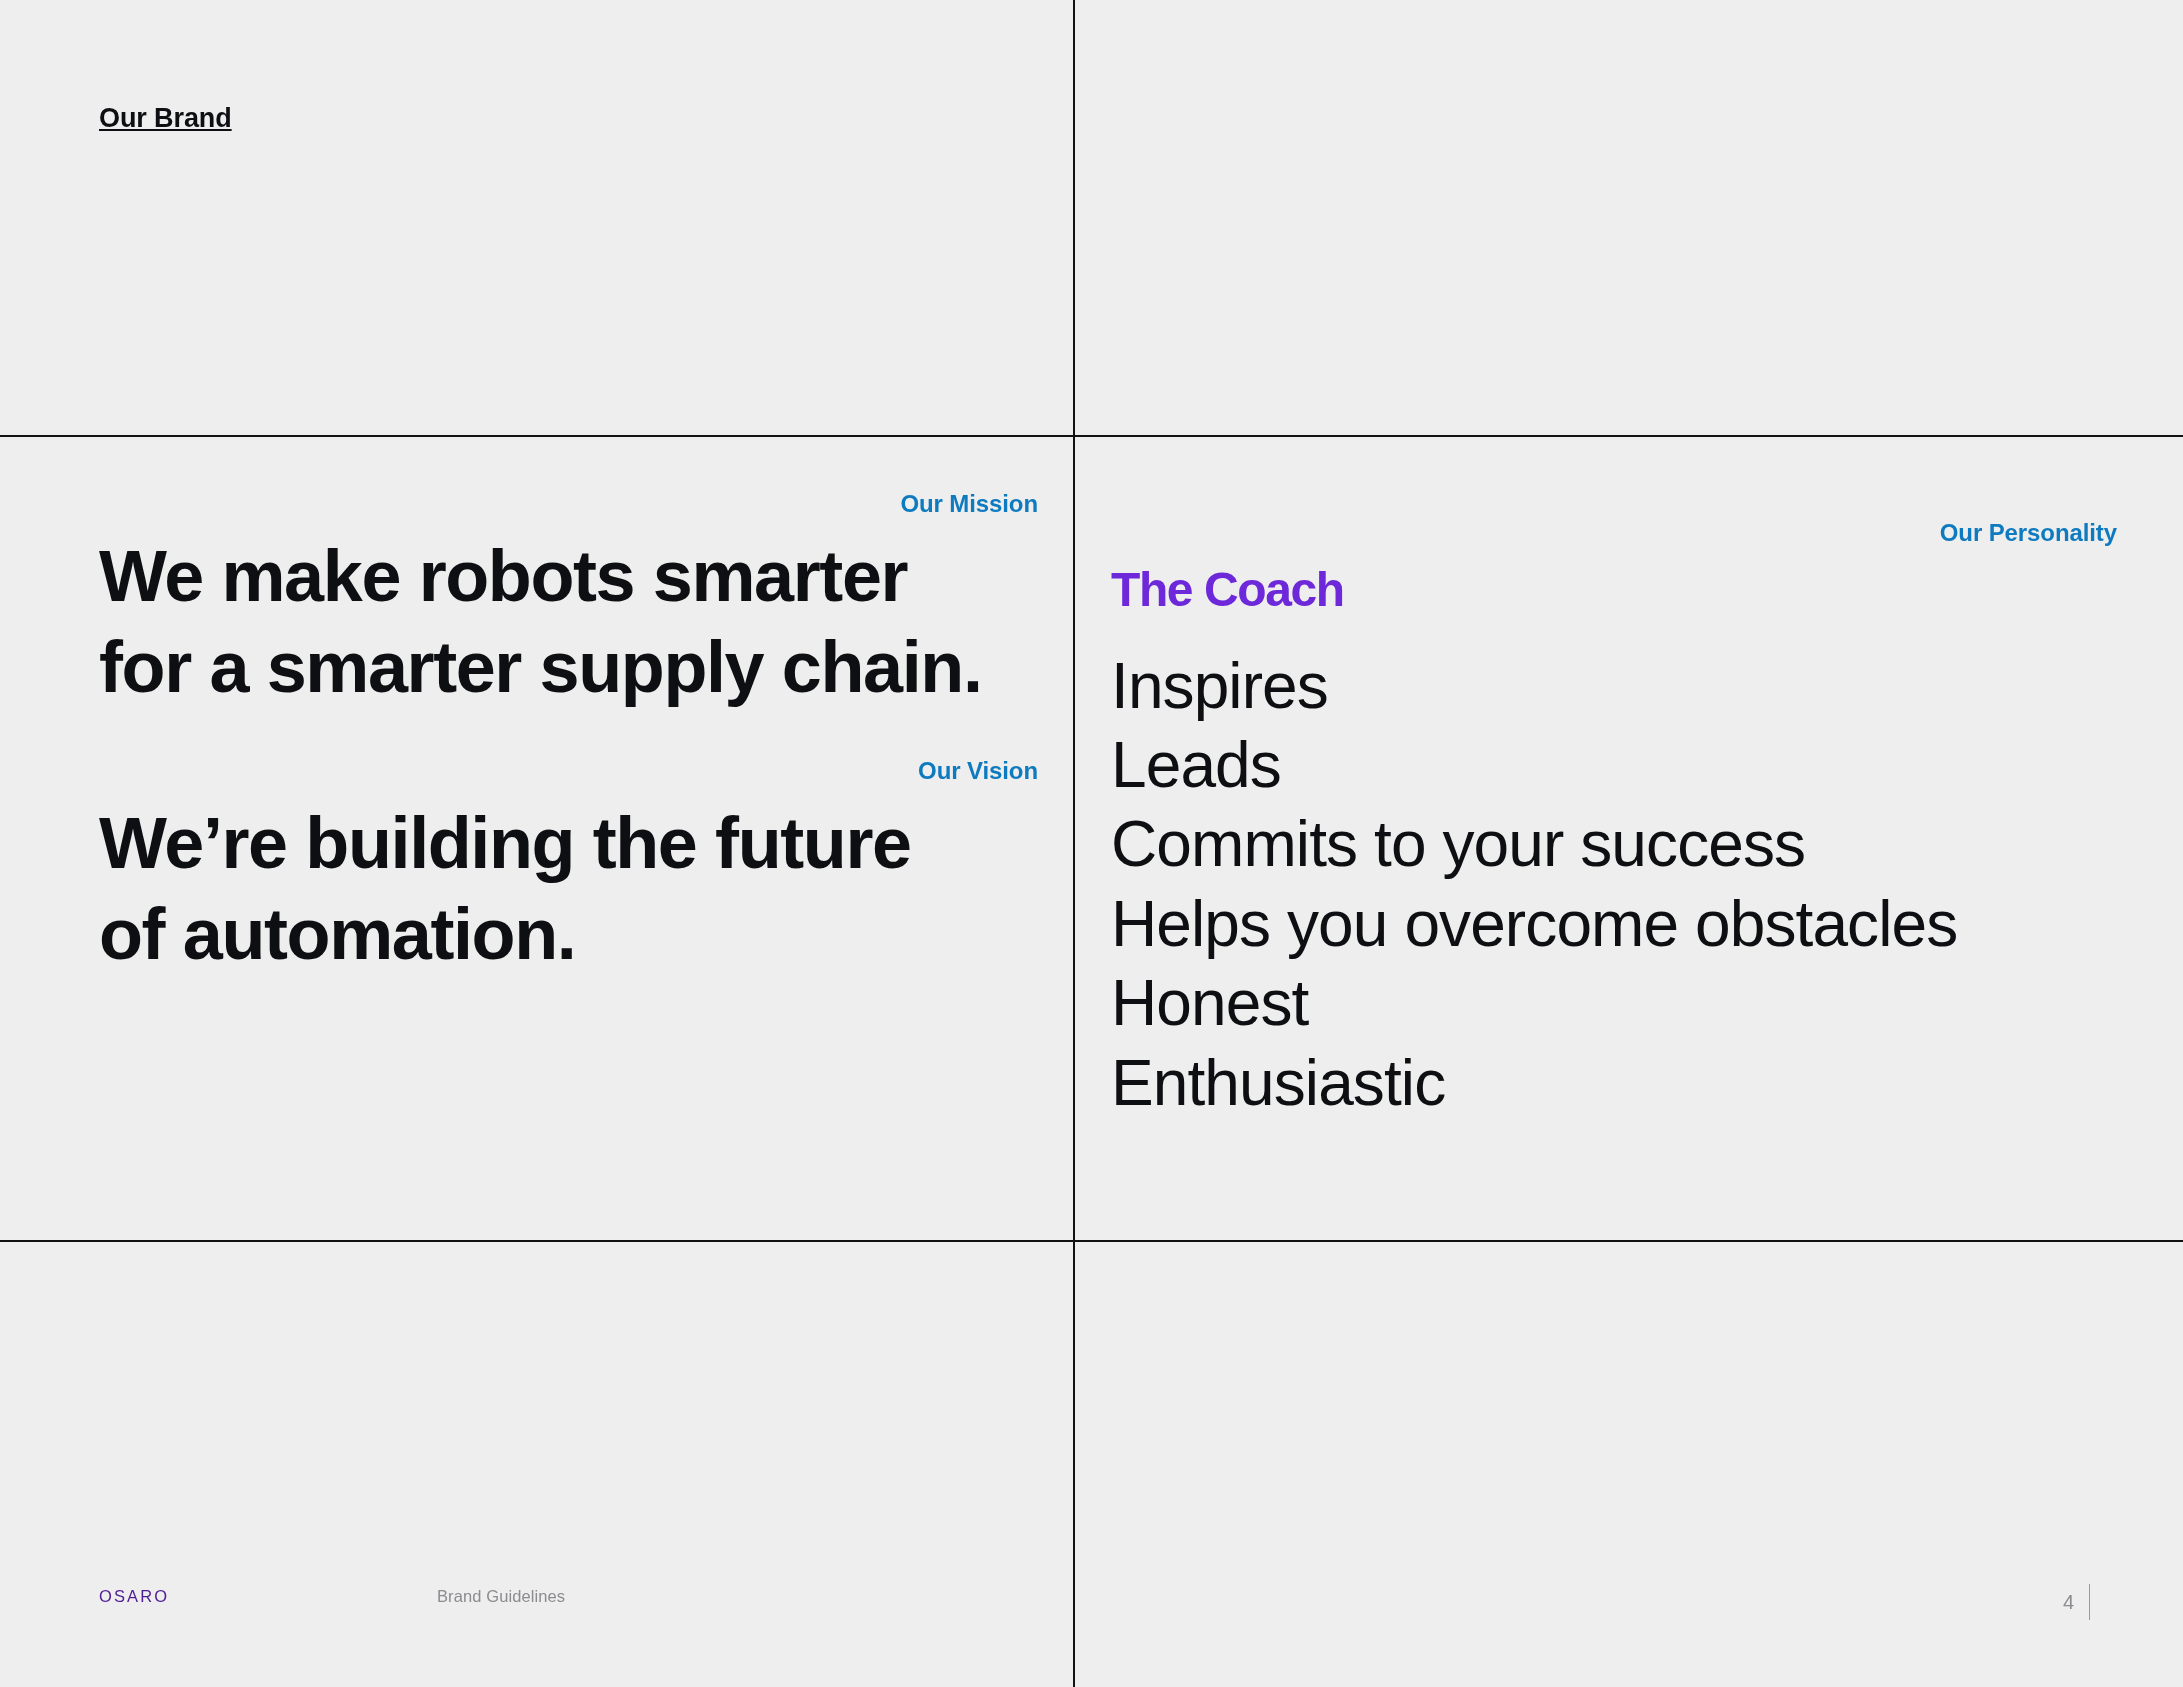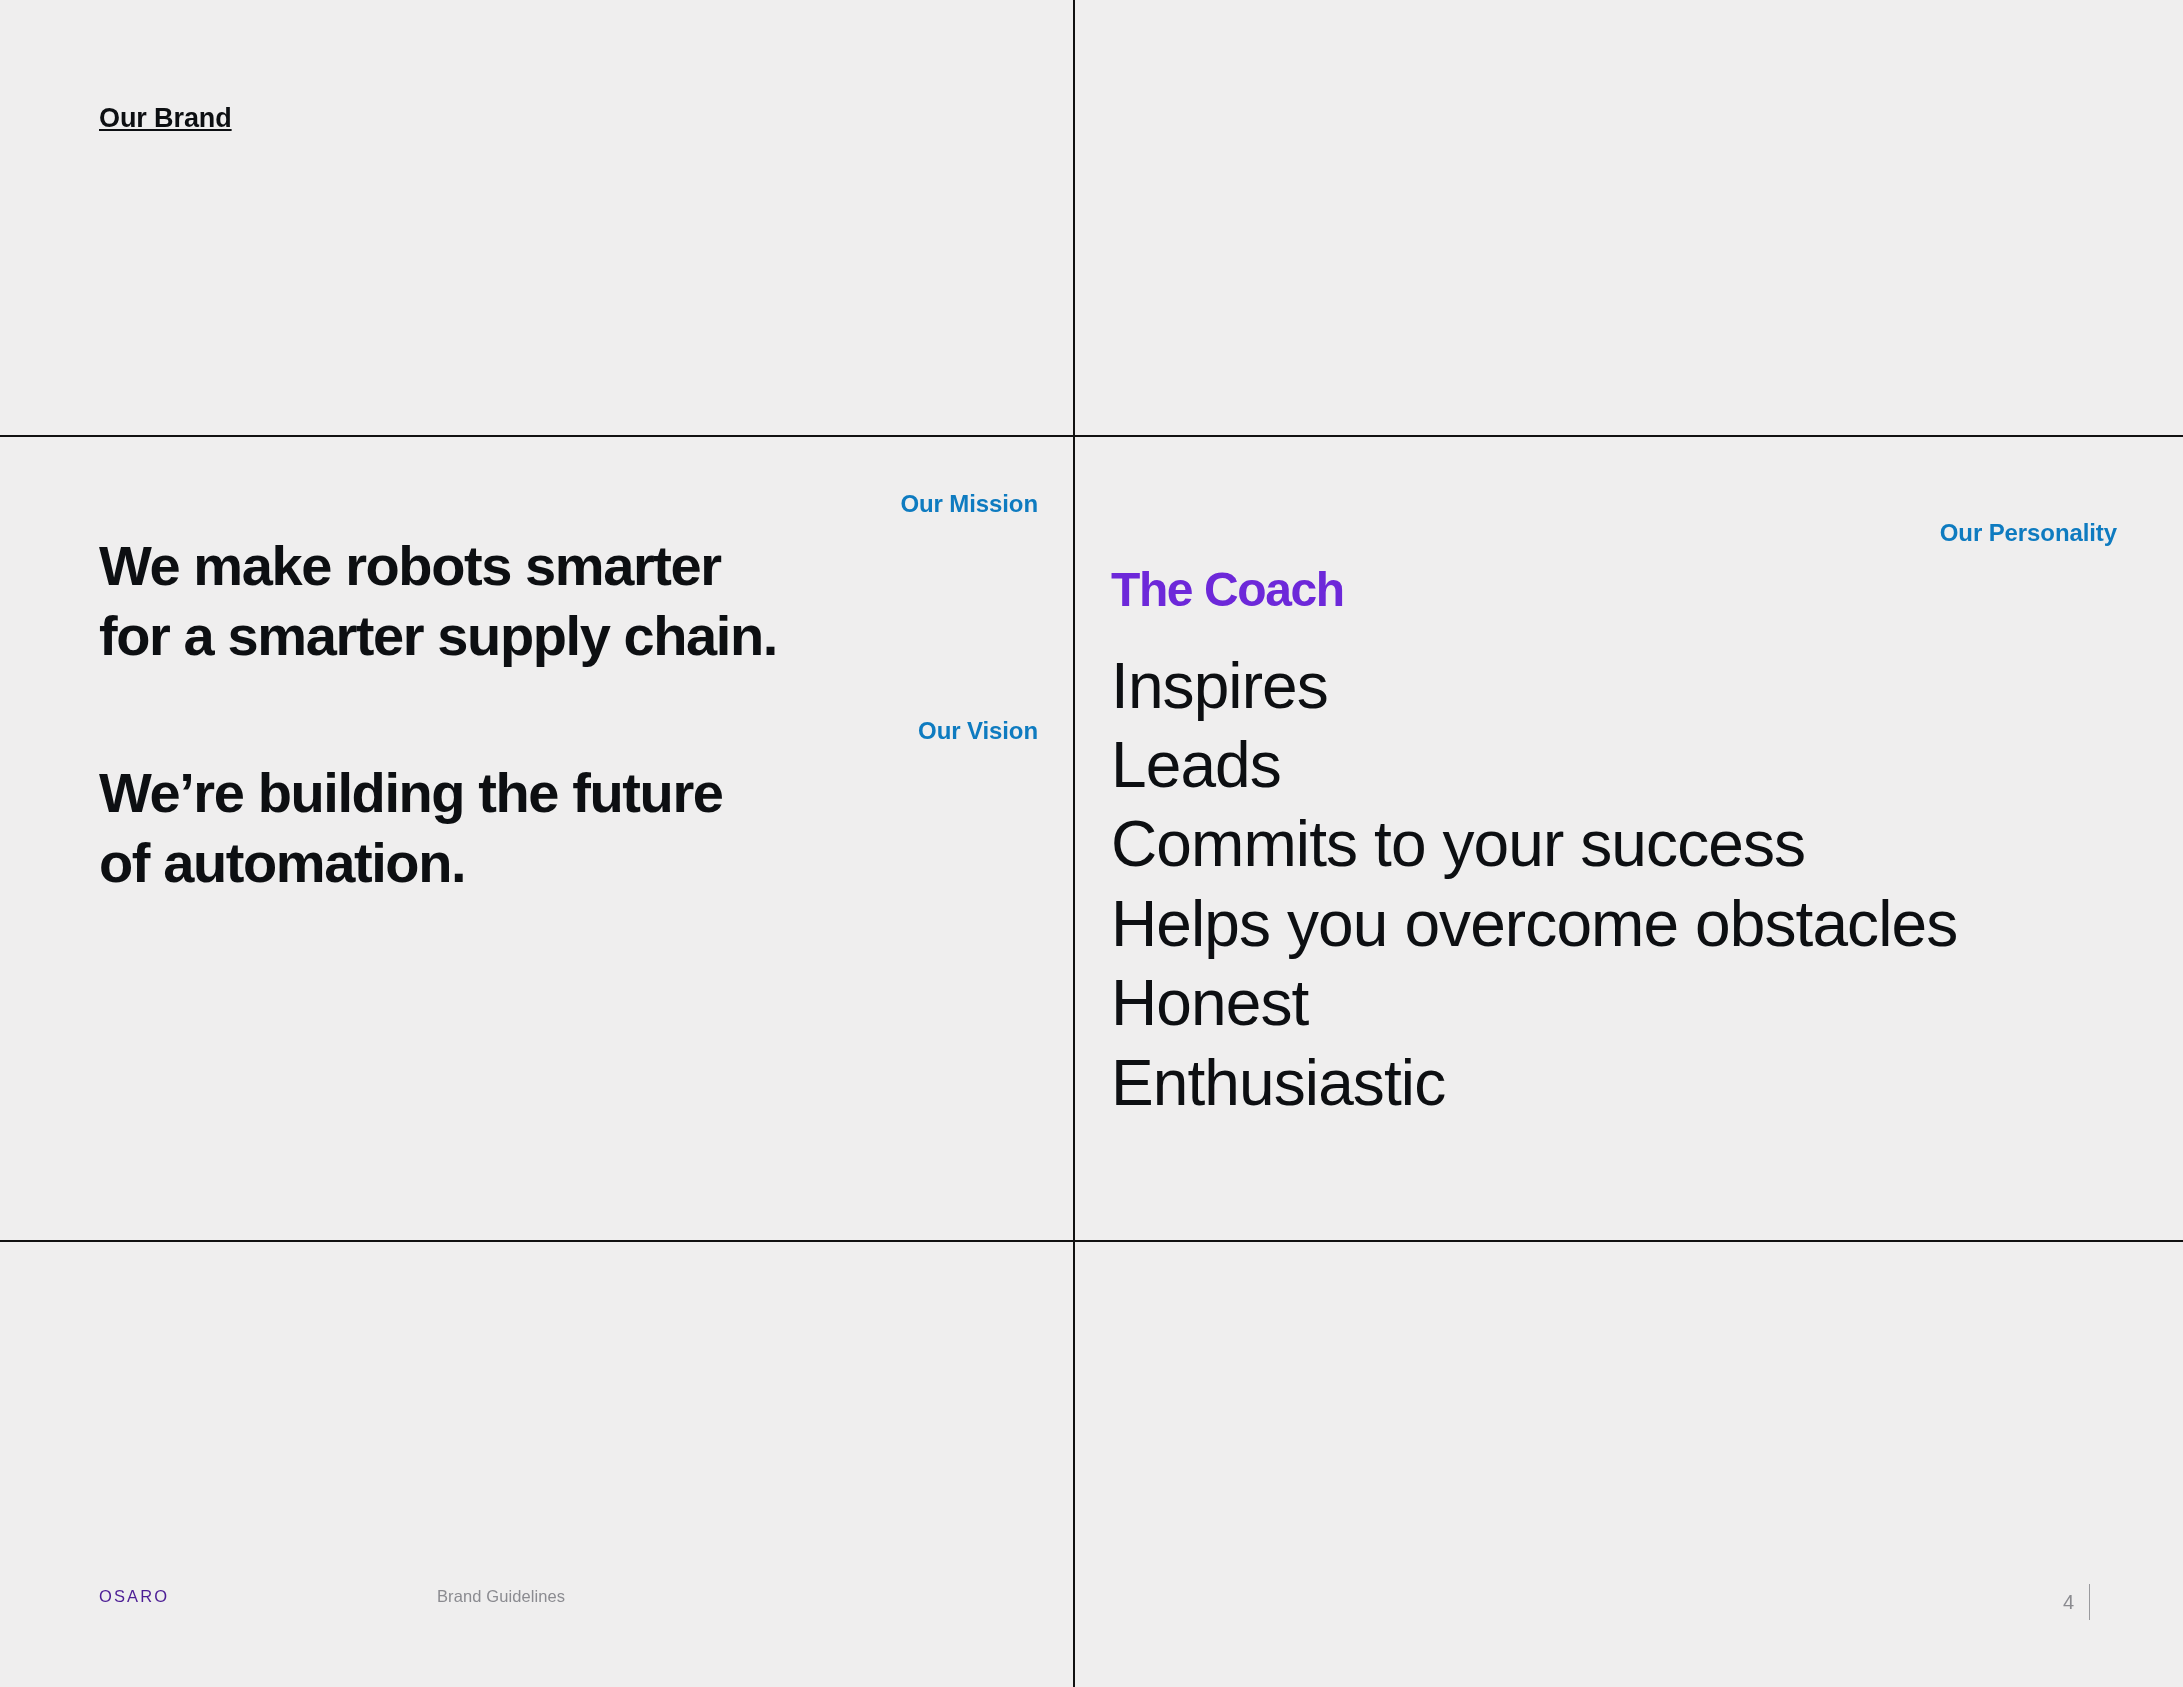--- a/index.html
+++ b/index.html
@@ -73,21 +73,21 @@
     font-size: 24px;
     font-weight: 700;
     color: #0e7bc0;
     letter-spacing: -0.1px;
     line-height: 1.2;
     margin: 0 0 12px 0;
     text-align: right;
   }
 
   .headline {
-    font-size: 56px;
+    font-size: 72px;
     font-weight: 700;
     color: #0d0f12;
     letter-spacing: -1.4px;
     line-height: 1.26;
     margin: 0;
     white-space: pre-line;
   }
 
   .block-gap {
     height: 45px;

